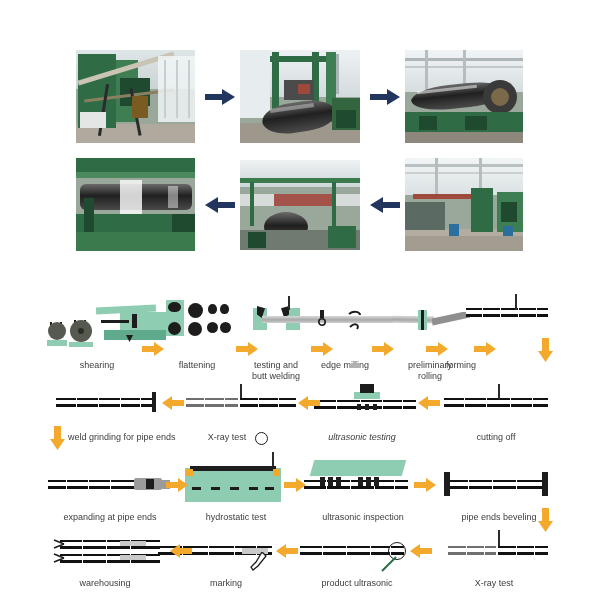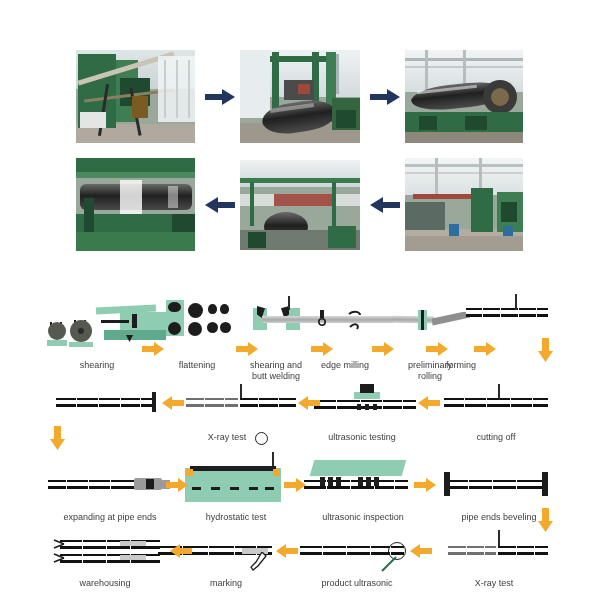--- a/index.html
+++ b/index.html
@@ -316,21 +316,21 @@
       </svg>
   </div>
   <div class="oarrow" style="left:538px;top:338px;">
     <svg width="15" height="24" viewBox="0 0 15 24">
         <polygon points="4,0 11,0 11,13 15,13 7.5,24 0,13 4,13" fill="#f2a92c"></polygon>
       </svg>
   </div>
 
   <div class="lbl" style="left:62px;top:360px;width:70px;">shearing</div>
   <div class="lbl" style="left:162px;top:360px;width:70px;">flattening</div>
-  <div class="lbl" style="left:240px;top:360px;width:72px;">shearing and
+  <div class="lbl" style="left:240px;top:360px;width:72px;">testing and
 butt welding</div>
   <div class="lbl" style="left:314px;top:360px;width:62px;">edge milling</div>
   <div class="lbl" style="left:400px;top:360px;width:60px;">preliminary
 rolling</div>
   <div class="lbl" style="left:434px;top:360px;width:54px;">forming</div>
 
   <div class="pipebar" style="left:444px;top:398px;width:104px;height:9px;">
     <div class="top"></div>
       <div class="mid"></div>
       <div class="bot"></div>
@@ -402,22 +402,23 @@
     <svg width="22" height="14" viewBox="0 0 22 14">
         <polygon points="22,4 10,4 10,0 0,7 10,14 10,10 22,10" fill="#f2a92c"></polygon>
       </svg>
   </div>
   <div class="oarrow" style="left:50px;top:426px;">
     <svg width="15" height="24" viewBox="0 0 15 24">
         <polygon points="4,0 11,0 11,13 15,13 7.5,24 0,13 4,13" fill="#f2a92c"></polygon>
       </svg>
   </div>
 
+  <div class="lbl" style="left:68px;top:432px;width:140px;text-align:left;">weld grinding for pipe ends</div>
   <div class="lbl" style="left:196px;top:432px;width:62px;">X-ray test</div>
-  <div class="lbl" style="left:310px;top:432px;width:104px;">ultrasonic testing</div>
+  <div class="lbl" style="left:310px;top:432px;width:104px;font-style:italic;">ultrasonic testing</div>
   <div class="lbl" style="left:444px;top:432px;width:104px;">cutting off</div>
 
   <div class="pipebar" style="left:48px;top:480px;width:88px;height:9px;">
     <div class="top"></div>
       <div class="mid"></div>
       <div class="bot"></div>
     <div class="tick" style="left:18px;"></div>
       <div class="tick" style="left:40px;"></div>
     <div class="tick" style="left:62px;"></div>
   </div>

